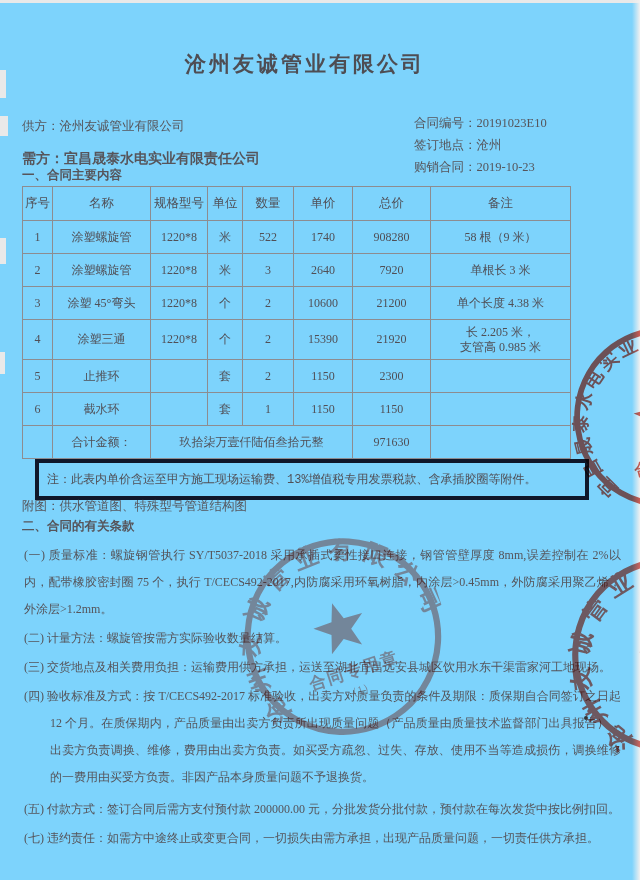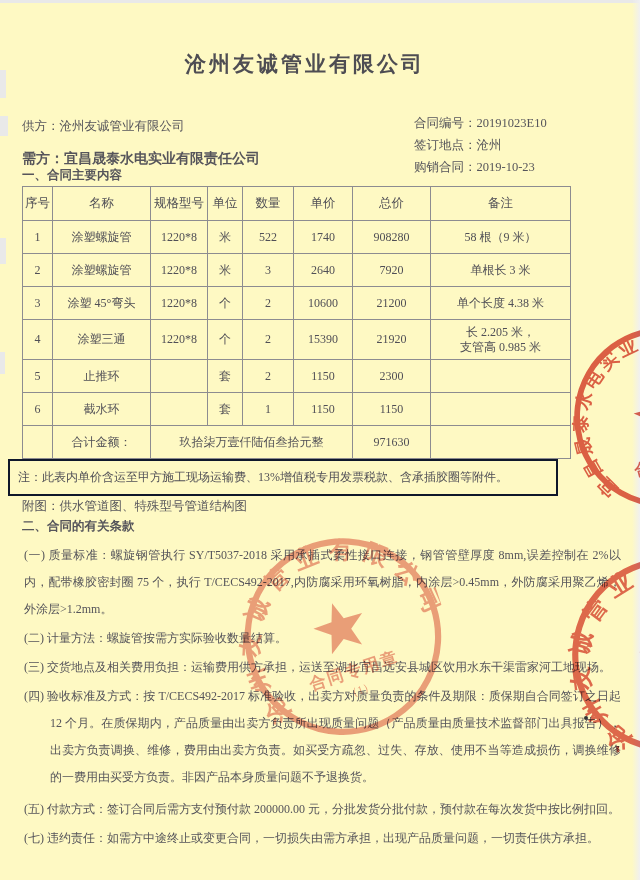--- a/index.html
+++ b/index.html
@@ -1,18 +1,18 @@
 <!DOCTYPE html>
 <html><head>
 <meta charset="utf-8">
 <style>
   html,body{margin:0;padding:0;}
   .page{
     position:relative; width:640px; height:880px; overflow:hidden;
-    background:#fef9c3; color:#56555b;
+    background:#7dd3fc; color:#56555b;
     font-family:"Liberation Serif","DejaVu Serif",serif;
   }
   .artifact{position:absolute;background:#e9e9e9;}
   .edge-shade{position:absolute;background:linear-gradient(to left,#f0f0f0,rgba(240,240,240,0));}
   .company-title{
     position:absolute; top:50px; left:0; width:610px; text-align:center;
     font-size:21px; font-weight:bold; letter-spacing:3px; color:#4e4d53;
   }
   .doc-title{
     position:absolute; top:86px; left:0; width:610px; text-align:center;
@@ -32,23 +32,23 @@
   }
   table.items th, table.items td{
     border:1px solid #8d8c90; text-align:center; vertical-align:middle;
     padding:0 2px; font-weight:normal; overflow:hidden;
   }
   table.items th{height:33px; font-size:12.5px;}
   table.items td{height:32px;}
   tr.row-4 td{height:39px;}
   td.col-remark{white-space:pre-line; line-height:15px;}
   .note-box{
-    position:absolute; left:8px; top:459px; width:530px;
-    border:2px solid #0f172a; padding:8px 8px; font-size:12px; color:#504f56;
-    white-space:nowrap; overflow:hidden;
+    position:absolute; left:35px; top:459px; width:530px;
+    border:4px solid #0f172a; padding:8px 8px; font-size:12px; color:#504f56;
+    white-space:nowrap; overflow:hidden;font-family:Liberation Mono, monospace;
   }
   .attach-line{position:absolute; left:22px; top:498px; font-size:12.5px;}
   .clauses{
     position:absolute; left:22px; top:540px; width:601px;
     font-size:12px; line-height:27px; text-align:justify; color:#55545a;
   }
   .clauses p{margin:2px;}
   .clauses p.hang{padding-left:26px; text-indent:-26px;}
   .clauses p.gap-top{margin-top:5px;}
   .stamp{position:absolute; mix-blend-mode:multiply; pointer-events:none;}

